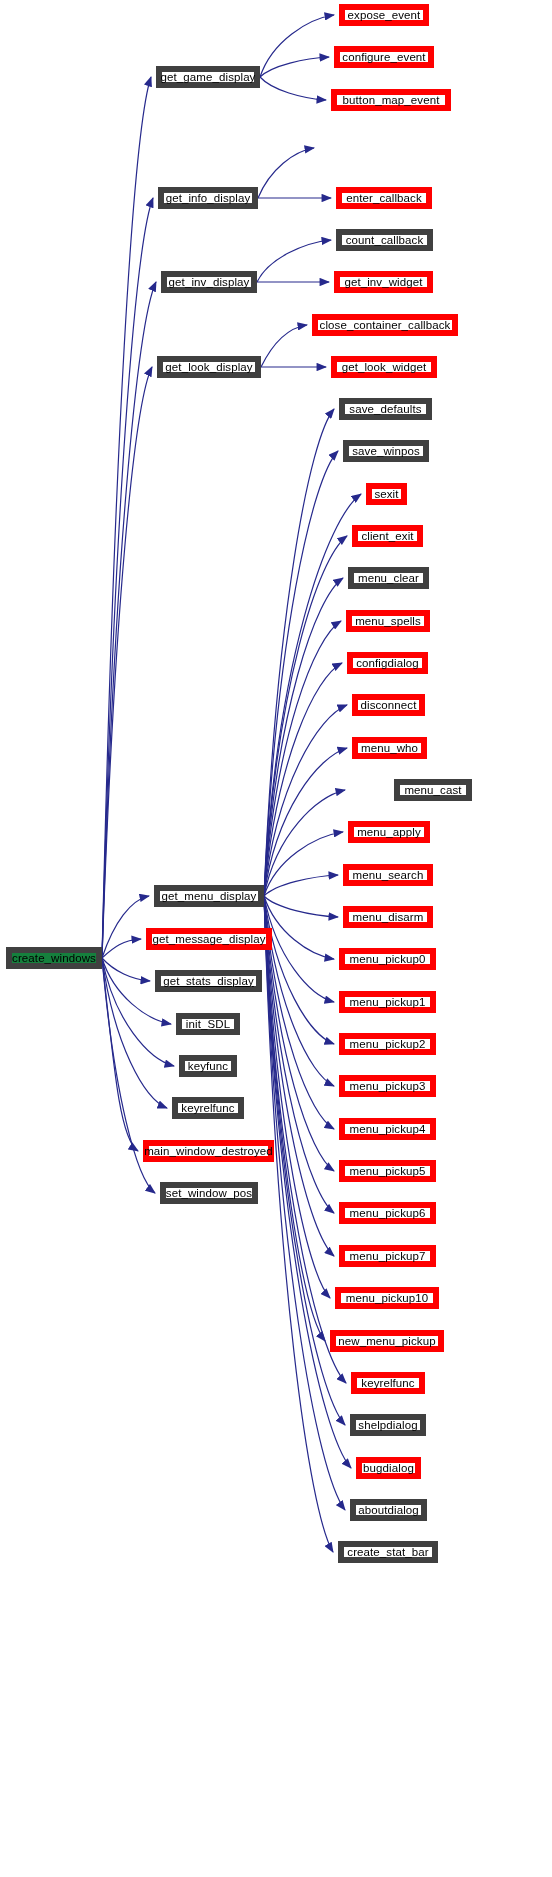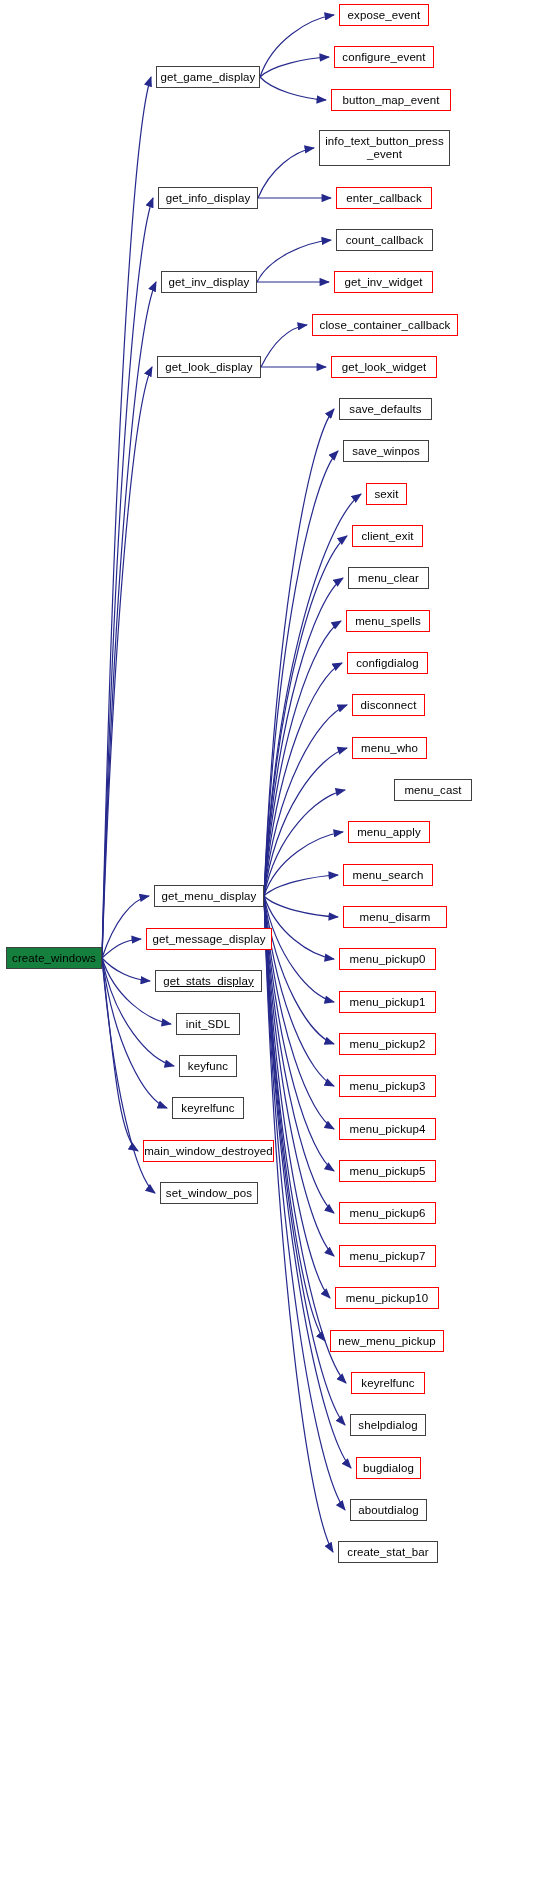--- a/index.html
+++ b/index.html
@@ -27,21 +27,21 @@
     position: absolute;
     box-sizing: border-box;
     display: flex;
     align-items: center;
     justify-content: center;
     text-align: center;
     font-size: 11.5px;
     line-height: 13px;
     color: #000000;
     background: #ffffff;
-    border: 1px solid #1d4ed8;
+    border: 6px solid #1d4ed8;
     white-space: pre;
     letter-spacing: 0.1px;
   }
   .node.red {
     border-color: #ff0000;
   }
   .node.root {
     background: #15803d;
     border-color: #404040;
   }
@@ -110,43 +110,41 @@
         <path d="M 264 896 C 276 1252.12, 316.65 1473.16, 345 1510" marker-end="url(#arrow)" stroke="#26298c"></path>
         <path d="M 264 896 C 276 1276.48, 308.85 1512.64, 333 1552" marker-end="url(#arrow)" stroke="#26298c"></path>
       </g>
   </svg>
 <div class="node root" style="left: 6px; top: 947px; width: 96px; height: 22px;">create_windows</div>
     <div class="node dark" style="left: 156px; top: 66px; width: 104px; height: 22px;">get_game_display</div>
     <div class="node red" style="left: 339px; top: 4px; width: 90px; height: 22px;">expose_event</div>
     <div class="node red" style="left: 334px; top: 46px; width: 100px; height: 22px;">configure_event</div>
     <div class="node red" style="left: 331px; top: 89px; width: 120px; height: 22px;">button_map_event</div>
     <div class="node dark" style="left: 158px; top: 187px; width: 100px; height: 22px;">get_info_display</div>
-    <div class="node dark" style="left: 319px; top: 130px; width: 131px; height: 36px;">info_text_button_press
-_event</div>
     <div class="node red" style="left: 336px; top: 187px; width: 96px; height: 22px;">enter_callback</div>
     <div class="node dark" style="left: 161px; top: 271px; width: 96px; height: 22px;">get_inv_display</div>
     <div class="node dark" style="left: 336px; top: 229px; width: 97px; height: 22px;">count_callback</div>
     <div class="node red" style="left: 334px; top: 271px; width: 99px; height: 22px;">get_inv_widget</div>
     <div class="node dark" style="left: 157px; top: 356px; width: 104px; height: 22px;">get_look_display</div>
     <div class="node red" style="left: 312px; top: 314px; width: 146px; height: 22px;">close_container_callback</div>
     <div class="node red" style="left: 331px; top: 356px; width: 106px; height: 22px;">get_look_widget</div>
     <div class="node dark" style="left: 154px; top: 885px; width: 110px; height: 22px;">get_menu_display</div>
     <div class="node dark" style="left: 339px; top: 398px; width: 93px; height: 22px;">save_defaults</div>
     <div class="node dark" style="left: 343px; top: 440px; width: 86px; height: 22px;">save_winpos</div>
     <div class="node red" style="left: 366px; top: 483px; width: 41px; height: 22px;">sexit</div>
     <div class="node red" style="left: 352px; top: 525px; width: 71px; height: 22px;">client_exit</div>
     <div class="node dark" style="left: 348px; top: 567px; width: 81px; height: 22px;">menu_clear</div>
     <div class="node red" style="left: 346px; top: 610px; width: 84px; height: 22px;">menu_spells</div>
     <div class="node red" style="left: 347px; top: 652px; width: 81px; height: 22px;">configdialog</div>
     <div class="node red" style="left: 352px; top: 694px; width: 73px; height: 22px;">disconnect</div>
     <div class="node red" style="left: 352px; top: 737px; width: 75px; height: 22px;">menu_who</div>
     <div class="node dark" style="left: 350px; top: 779px; width: 78px; height: 22px; margin-left: 44px;">menu_cast</div>
     <div class="node red" style="left: 348px; top: 821px; width: 82px; height: 22px;">menu_apply</div>
     <div class="node red" style="left: 343px; top: 864px; width: 90px; height: 22px;">menu_search</div>
-    <div class="node red" style="left: 343px; top: 906px; width: 104px; height: 22px;">menu_disarm</div>
+    <div class="node red" style="left: 343px; top: 906px; width: 90px; height: 22px;">menu_disarm</div>
     <div class="node red" style="left: 339px; top: 948px; width: 97px; height: 22px;">menu_pickup0</div>
     <div class="node red" style="left: 339px; top: 991px; width: 97px; height: 22px;">menu_pickup1</div>
     <div class="node red" style="left: 339px; top: 1033px; width: 97px; height: 22px;">menu_pickup2</div>
     <div class="node red" style="left: 339px; top: 1075px; width: 97px; height: 22px;">menu_pickup3</div>
     <div class="node red" style="left: 339px; top: 1118px; width: 97px; height: 22px;">menu_pickup4</div>
     <div class="node red" style="left: 339px; top: 1160px; width: 97px; height: 22px;">menu_pickup5</div>
     <div class="node red" style="left: 339px; top: 1202px; width: 97px; height: 22px;">menu_pickup6</div>
     <div class="node red" style="left: 339px; top: 1245px; width: 97px; height: 22px;">menu_pickup7</div>
     <div class="node red" style="left: 335px; top: 1287px; width: 104px; height: 22px;">menu_pickup10</div>
     <div class="node red" style="left: 330px; top: 1330px; width: 114px; height: 22px;">new_menu_pickup</div>

